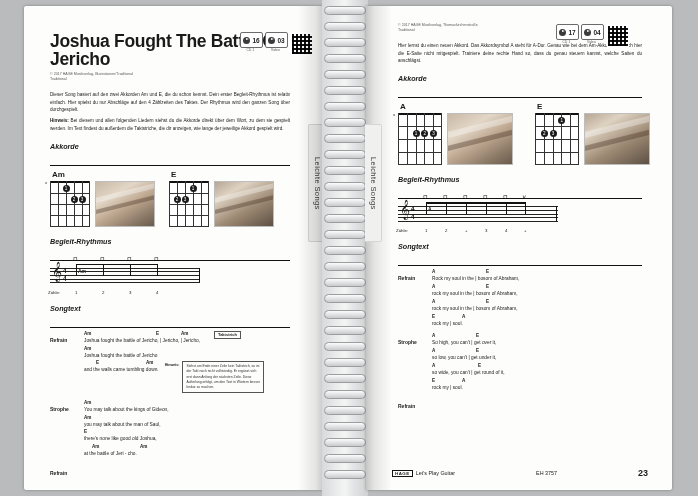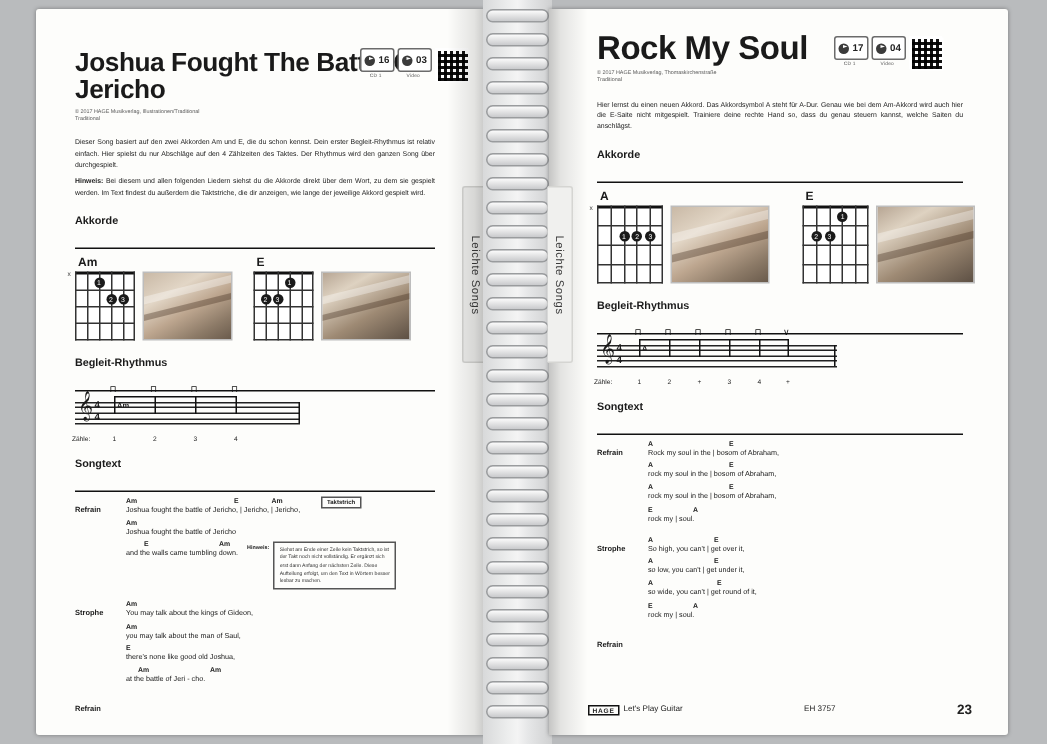--- a/index.html
+++ b/index.html
@@ -46,21 +46,21 @@
   .tab span{
     writing-mode:vertical-rl;font-size:7.5px;letter-spacing:.4px;color:#3a3a3a;
   }
   
   h1.title{font-size:17.5px;font-weight:bold;margin:0;letter-spacing:-.3px;line-height:1.05;}
   h1.title.big{font-size:22px;}
   .credits{font-size:3.6px;line-height:1.45;color:#5a5a5a;margin:3px 0 0 0;}
   .intro{font-size:4.6px;line-height:1.6;margin:9px 0 0 0;text-align:justify;}
   .intro .hint{font-weight:bold;}
   h2.sec{
-    font-size:7.2px;font-weight:bold;margin:0 0 3px 0;border-bottom:.8px solid #111;padding-bottom:14px;
+    font-size:7.2px;font-weight:bold;margin:0 0 3px 0;border-bottom:.8px solid #111;padding-bottom:14px;font-style:italic;
   }
   .sec-wrap{margin-top:10px;}
   
   .badges{position:absolute;display:flex;gap:4px;align-items:flex-start;}
   .badge{width:21px;text-align:center;}
   .badge .disc{
     width:21px;height:14px;border:.8px solid #6b6b6b;border-radius:2px;background:#fff;
     display:flex;align-items:center;justify-content:center;gap:2px;
   }
   .badge .num{font-size:6.5px;font-weight:bold;color:#222;}
@@ -439,21 +439,20 @@
               <span class="circ"></span>
               <span class="num">04</span>
             </div>
           <div class="lbl">Video</div>
         </div>
         <div class="qr-wrap">
             <div class="qr"></div>
           </div>
       </div>
 
-      <h1 class="title big">Rock My Soul</h1>
       <p class="credits">© 2017 HAGE Musikverlag, Thomaskirchenstraße</p>
       <p class="credits" style="margin-top:0;">Traditional</p>
 
       <p class="intro">Hier lernst du einen neuen Akkord. Das Akkordsymbol A steht für A-Dur. Genau wie bei dem Am-Akkord wird auch hier die E-Saite nicht mitgespielt. Trainiere deine rechte Hand so, dass du genau steuern kannst, welche Saiten du anschlägst.</p>
 
       <div class="sec-wrap">
         <h2 class="sec">Akkorde</h2>
         <div class="chordrow" style="gap:22px;">
 
           <div class="chordbox">

